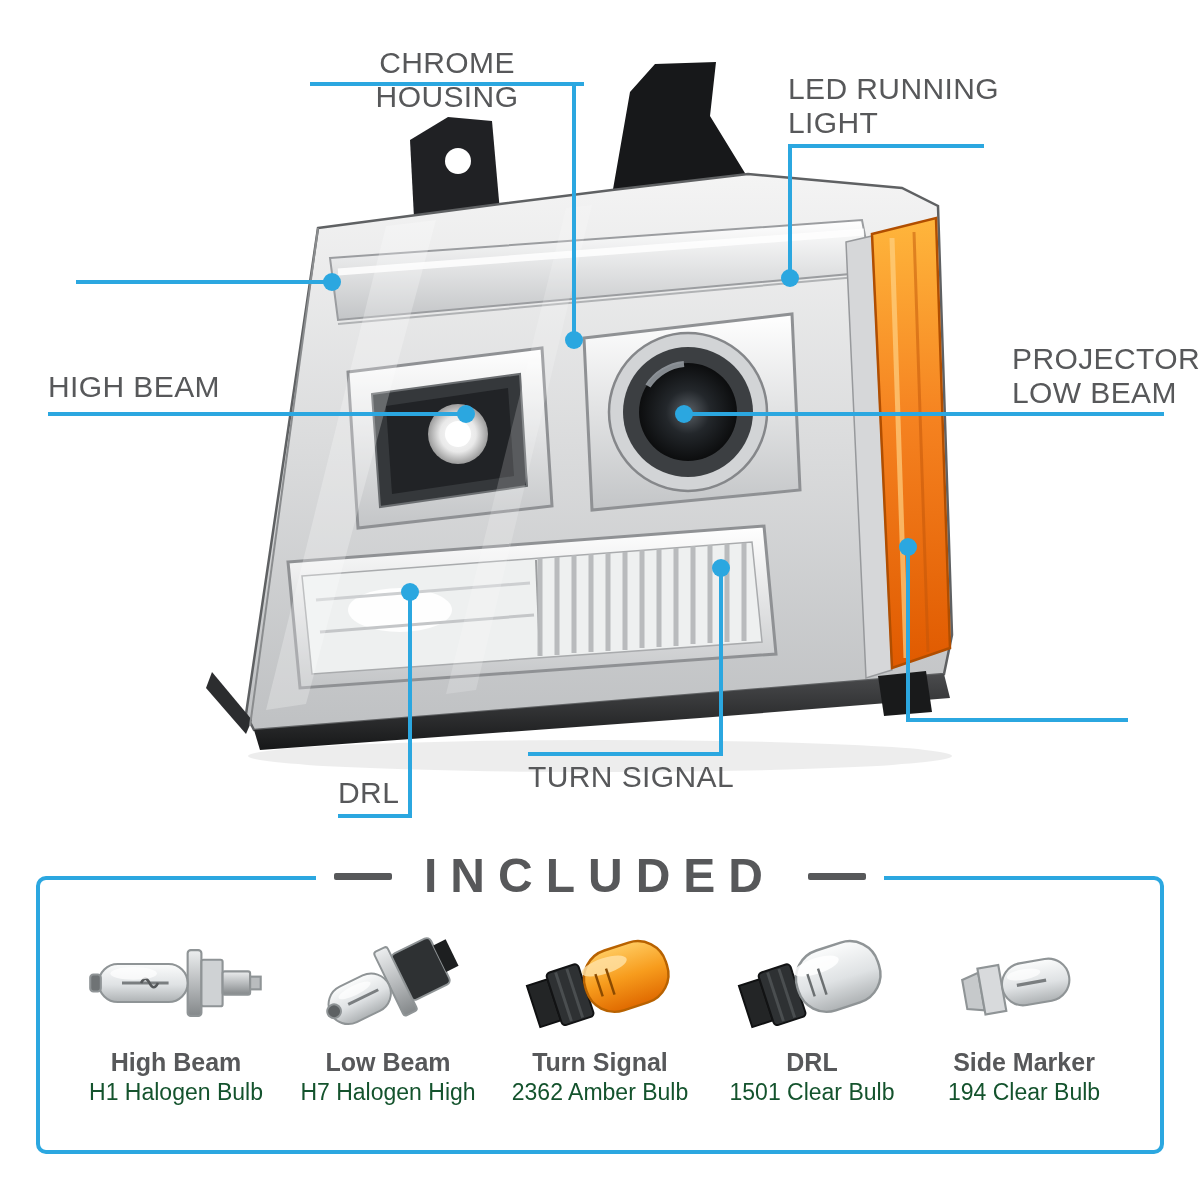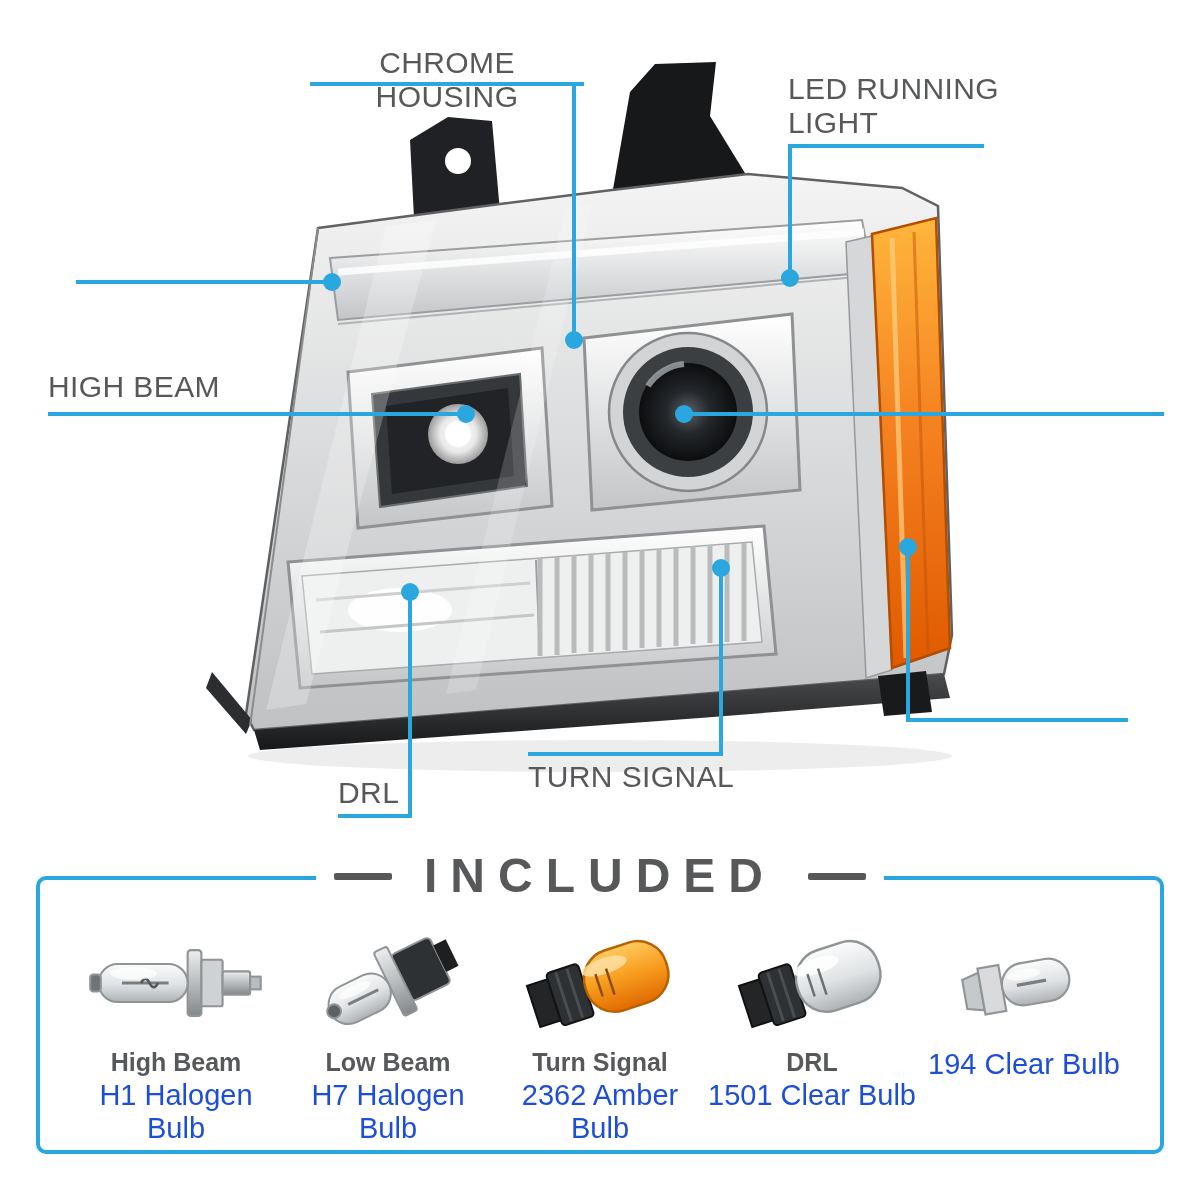--- a/index.html
+++ b/index.html
@@ -13,21 +13,21 @@
   .included-box { position:absolute; z-index:2; left:36px; top:856px; width:1128px; height:278px;
                   border:4px solid #2ba7e0; border-radius:10px; }
   .included-title-row { position:absolute; top:-34px; left:0; right:0; display:flex; justify-content:center; }
   .title-inner { display:flex; align-items:center; gap:32px; background:#ffffff; padding:0 18px; }
   .dash { width:58px; height:7px; background:#57585a; border-radius:2px; }
   .included-title { font-size:48px; line-height:60px; font-weight:bold; letter-spacing:13px; color:#57585a; }
   .items { position:absolute; left:30px; right:30px; top:44px; display:flex; justify-content:space-between; }
   .item { width:212px; text-align:center; }
   .item svg { display:block; margin:0 auto 6px; }
   .item-name { font-weight:bold; font-size:25px; color:#57585a; }
-  .item-spec { font-size:29px; color:#1d4ed8; margin-top:2px; }
+  .item-spec { font-size:23px; color:#14532d; margin-top:2px; }
 </style>
 </head>
 <body>
 
 <div class="canvas">
 
   <svg class="headlight" viewBox="0 0 1200 1200" width="1200" height="1200">
     <defs>
       <linearGradient id="gLens" x1="0" y1="0" x2="0" y2="1">
         <stop offset="0" stop-color="#f4f4f4"></stop>
@@ -144,20 +144,22 @@
   <div class="line" style="left:788px;top:124px;width:4px;height:134px"></div>
   <div class="dot" style="left:781px;top:249px"></div>
 
   <div class="line" style="left:76px;top:260px;width:252px;height:4px"></div>
   <div class="dot" style="left:323px;top:253px"></div>
 
   <div class="co-label" style="left:48px;top:350px;width:220px">HIGH BEAM</div>
   <div class="line" style="left:48px;top:392px;width:412px;height:4px"></div>
   <div class="dot" style="left:457px;top:385px"></div>
 
+  <div class="co-label" style="left:1012px;top:322px;width:170px">PROJECTOR
+LOW BEAM</div>
   <div class="line" style="left:684px;top:392px;width:480px;height:4px"></div>
   <div class="dot" style="left:675px;top:385px"></div>
 
   <div class="dot" style="left:899px;top:518px"></div>
   <div class="line" style="left:906px;top:527px;width:4px;height:173px"></div>
   <div class="line" style="left:906px;top:698px;width:222px;height:4px"></div>
 
   <div class="dot" style="left:712px;top:539px"></div>
   <div class="line" style="left:719px;top:548px;width:4px;height:186px"></div>
   <div class="line" style="left:528px;top:732px;width:195px;height:4px"></div>
@@ -205,21 +207,21 @@
               <rect x="144" y="46" width="14" height="30" fill="#1d1f20" stroke="none"></rect>
               <rect x="86" y="26" width="15" height="72" rx="3" fill="url(#gMetal)"></rect>
               <rect x="20" y="42" width="66" height="40" rx="20" fill="url(#gClearBulb)"></rect>
               <circle cx="24" cy="62" r="7" fill="#5d6163"></circle>
             </g>
             <line x1="40" y1="62" x2="74" y2="62" stroke="#7a7e80" stroke-width="3"></line>
             <ellipse cx="52" cy="52" rx="18" ry="5" fill="#ffffff" opacity="0.7"></ellipse>
           </g>
         </svg>
         <div class="item-name">Low Beam</div>
-        <div class="item-spec">H7 Halogen Bulb</div>
+        <div class="item-spec">H7 Halogen High</div>
       </div>
 
       <div class="item">
         <svg width="180" height="118" viewBox="0 0 170 120">
           <g transform="rotate(-18 85 62)">
             <rect x="14" y="40" width="22" height="44" fill="#232526" stroke="#0f1011" stroke-width="2"></rect>
             <rect x="36" y="34" width="34" height="56" rx="4" fill="#2e3133" stroke="#121314" stroke-width="2"></rect>
             <line x1="46" y1="36" x2="46" y2="88" stroke="#4a4e50" stroke-width="3"></line>
             <line x1="58" y1="36" x2="58" y2="88" stroke="#4a4e50" stroke-width="3"></line>
             <rect x="70" y="30" width="86" height="64" rx="30" fill="url(#gAmberBulb)" stroke="#b86200" stroke-width="2.5"></rect>
@@ -252,18 +254,19 @@
       <div class="item">
         <svg width="180" height="118" viewBox="0 0 170 110">
           <g transform="rotate(-10 85 55)">
             <polygon points="28,42 44,38 44,74 28,70" fill="#c6c9cb" stroke="#8f9496" stroke-width="2"></polygon>
             <rect x="44" y="34" width="20" height="44" fill="#d8dadc" stroke="#8f9496" stroke-width="2"></rect>
             <rect x="64" y="36" width="64" height="40" rx="20" fill="url(#gClearBulb)" stroke="#8f9496" stroke-width="2"></rect>
             <line x1="78" y1="56" x2="106" y2="56" stroke="#7a7e80" stroke-width="3"></line>
             <ellipse cx="86" cy="47" rx="16" ry="5" fill="#ffffff" opacity="0.7"></ellipse>
           </g>
         </svg>
+        <div class="item-name">Side Marker</div>
         <div class="item-spec">194 Clear Bulb</div>
       </div>
 
     </div>
   </div>
 </div>
 
 </body></html>

